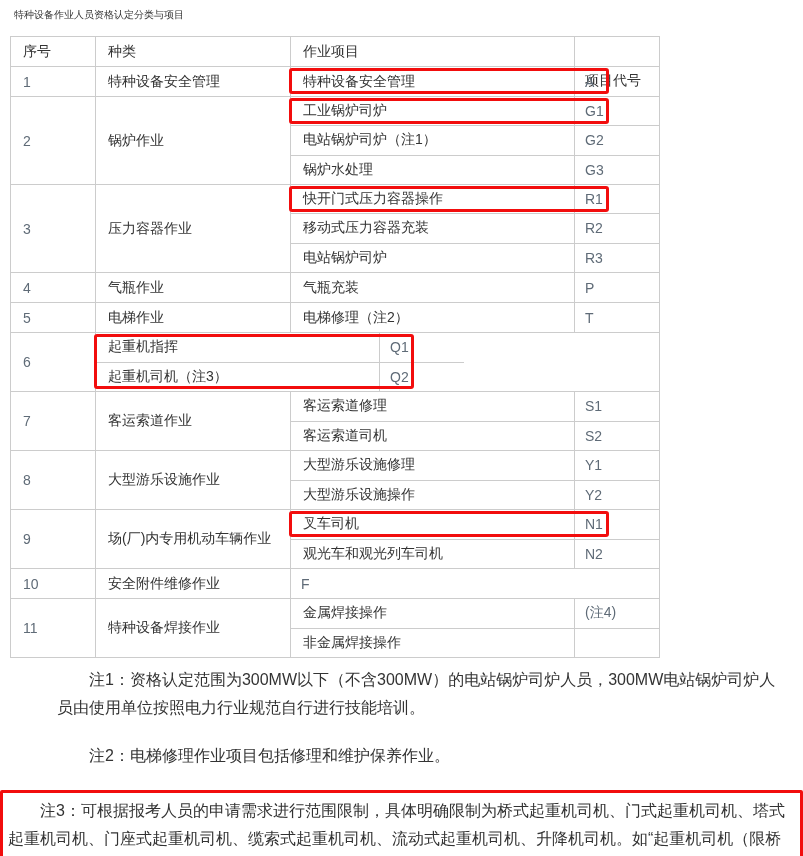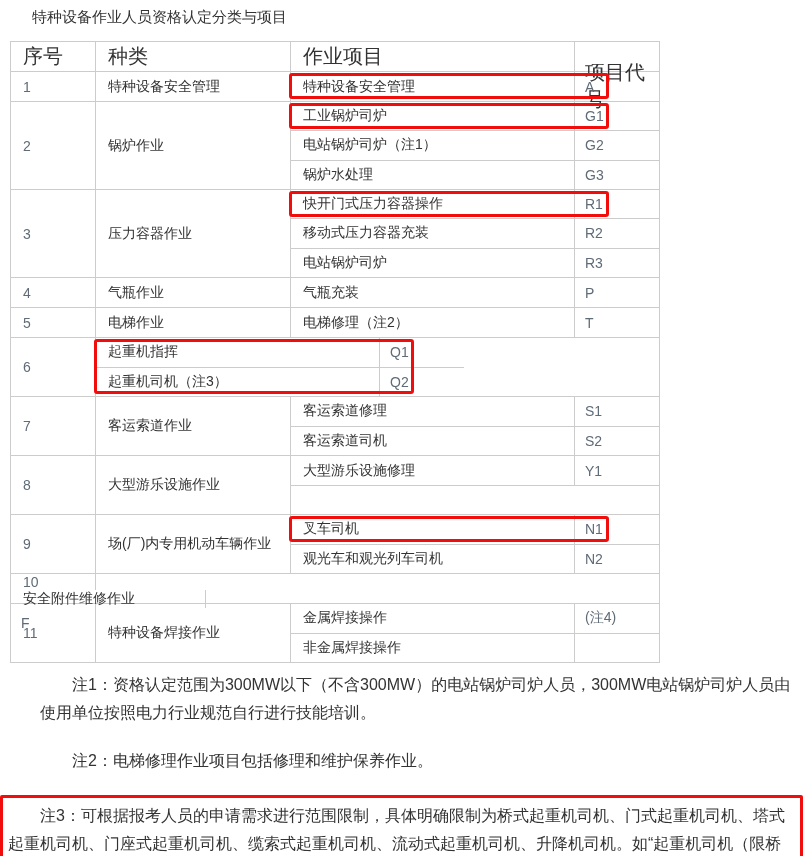--- a/index.html
+++ b/index.html
@@ -2,55 +2,55 @@
 <html><head>
 <meta charset="utf-8">
 <style>
   html,body{margin:0;padding:0;background:#fff;}
   body{
     width:803px;height:856px;position:relative;overflow:hidden;
     font-family:"Liberation Sans","DejaVu Sans",sans-serif;
     color:#333;
   }
   .page-title{
-    margin:8px 0 14px 32px;
-    font-size:15px;color:#333;font-weight:400;
+    margin:8px 0 14px 14px;
+    font-size:10px;color:#333;font-weight:400;
   }
   
   .tbl{
     position:relative;margin-left:10px;width:650px;
     border:1px solid #ccc;box-sizing:border-box;
     font-size:14px;
   }
   .t-row{display:flex;overflow:visible;}
   .t-row.bordered{border-bottom:1px solid #ccc;}
   .t-row:last-child{border-bottom:none;}
   .cell{box-sizing:border-box;display:flex;align-items:center;overflow:visible;}
   .c-no{width:85px;padding-left:12px;border-right:1px solid #ccc;color:#5f6b77;}
   .c-cat{width:195px;padding-left:12px;border-right:1px solid #ccc;color:#333;}
   .c-sub{width:368px;display:flex;flex-direction:column;}
   .subrow{display:flex;height:29px;position:relative;overflow:visible;border-bottom:1px solid #ccc;}
   .subrow.last{border-bottom:none;}
   .c-proj{width:284px;padding-left:12px;border-right:1px solid #ccc;color:#333;}
   .c-code{flex:1;padding-left:10px;color:#5f6b77;}
-  .hdr{height:29px;font-size:20px;color:#333;}
+  .hdr{height:29px;font-size:14px;color:#333;}
   .hdr .cell{align-items:center;}
   .h-no{width:85px;padding-left:12px;border-right:1px solid #ccc;}
   .h-cat{width:195px;padding-left:12px;border-right:1px solid #ccc;}
   .h-proj{width:284px;padding-left:12px;border-right:1px solid #ccc;}
   .h-code{flex:1;padding-left:10px;margin-top:44px;}
   
   .hl-box{
     position:absolute;left:-2px;top:1px;width:320px;
     border:3px solid #f20d0d;border-radius:3px;
     box-sizing:border-box;z-index:3;pointer-events:none;
   }
   
   .notes{margin-top:6px;width:803px;font-size:16px;line-height:28px;color:#333;}
-  .note{margin:20px 0;text-indent:2em;padding-left:40px;}
+  .note{margin:20px 17px;text-indent:2em;padding-left:40px;}
   .note:first-child{margin-top:8px;}
   .note-hl{
     border:3px solid #f20d0d;border-radius:2px;
     padding:4px 5px;margin:14px 0;
     box-sizing:border-box;
   }
 </style>
 </head>
 <body>
 
@@ -161,38 +161,42 @@
       </div>
     </div>
     <div class="t-row bordered" style="height: 58px;">
       <div class="cell c-no">8</div>
       <div class="cell c-cat">大型游乐设施作业</div>
       <div class="c-sub">
         <div class="subrow">
           <div class="cell c-proj">大型游乐设施修理</div>
           <div class="cell c-code">Y1</div>
         </div>
+        <div class="subrow last">
+          <div class="cell c-proj">大型游乐设施操作</div>
+          <div class="cell c-code">Y2</div>
+        </div>
       </div>
     </div>
     <div class="t-row bordered" style="height: 58px;">
       <div class="cell c-no">9</div>
       <div class="cell c-cat">场(厂)内专用机动车辆作业</div>
       <div class="c-sub">
         <div class="subrow">
           <div class="cell c-proj">叉车司机</div>
           <div class="cell c-code">N1</div>
           <div class="hl-box" style="height: 26px;"></div>
         </div>
         <div class="subrow last">
           <div class="cell c-proj">观光车和观光列车司机</div>
           <div class="cell c-code">N2</div>
         </div>
       </div>
     </div>
-    <div class="t-row bordered" style="height: 29px; flex-direction: column;">
+    <div class="t-row bordered" style="height: 29px;">
       <div class="cell c-no">10</div>
       <div class="cell c-cat">安全附件维修作业</div>
       <div class="c-sub">
         <div class="subrow last">
           <div class="cell c-code">F</div>
         </div>
       </div>
     </div>
     <div class="t-row" style="height: 58px;">
       <div class="cell c-no">11</div>

